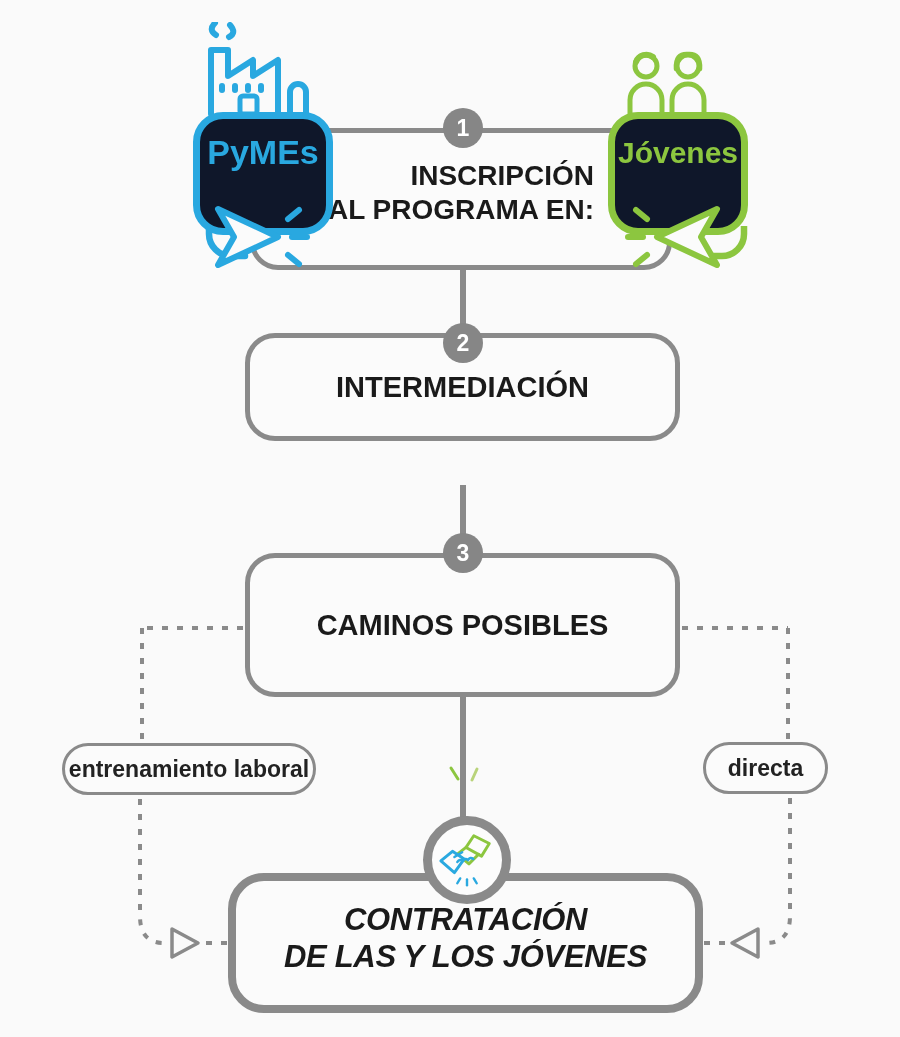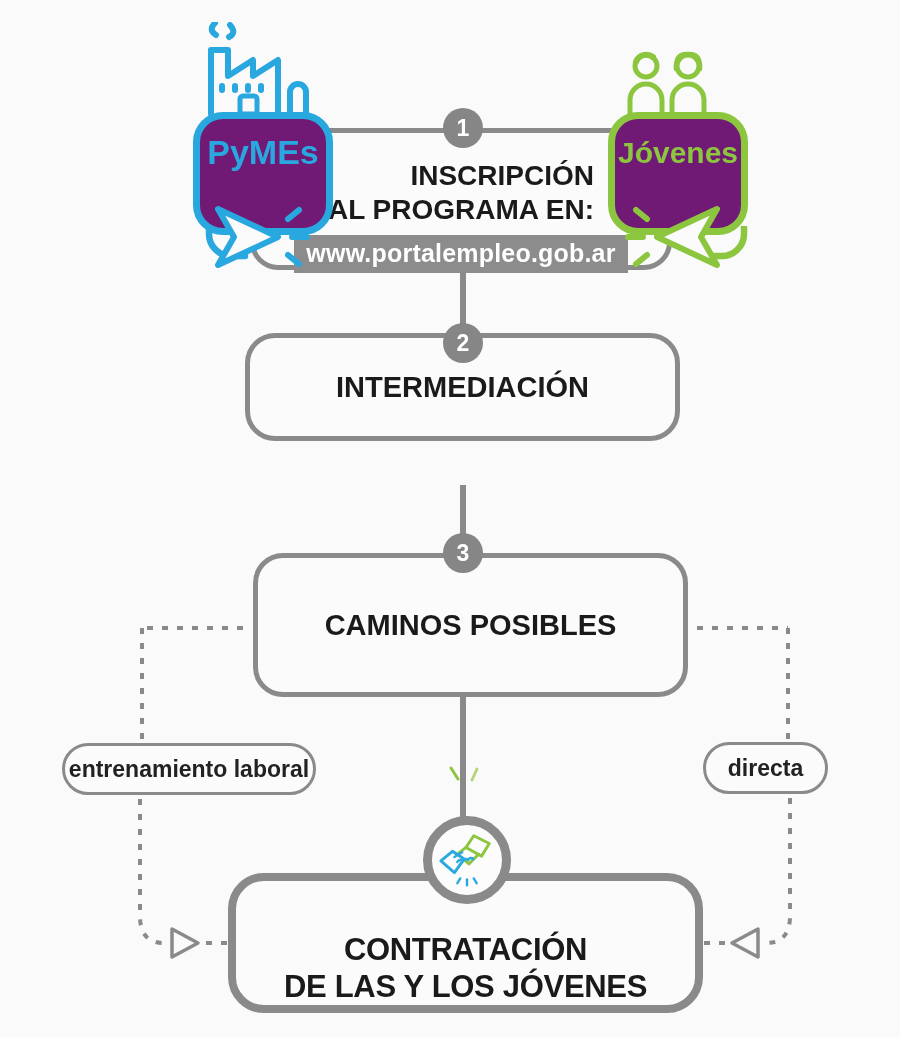--- a/index.html
+++ b/index.html
@@ -16,24 +16,24 @@
     border:5px solid #8a8a8a;border-radius:30px;background:#fbfbfb;
     display:flex;flex-direction:column;align-items:center;justify-content:center;
     text-align:center;z-index:2;
   }
   .box .title{
     margin:0;font-weight:bold;font-size:29px;line-height:1.2;color:#1a1a1a;
   }
   .box1{left:250px;top:128px;width:422px;height:142px;border-radius:28px;justify-content:flex-start;padding-top:26px;text-align:right;}
   .box1 .title{font-size:28px;}
   .box2{left:245px;top:333px;width:435px;height:108px;align-items:center;}
-  .box3{left:245px;top:553px;width:435px;height:144px;margin-left:8px;}
+  .box3{left:245px;top:553px;width:435px;height:144px;}
   .result-box{
     left:228px;top:873px;width:475px;height:140px;
-    border-width:8px;border-radius:36px;padding-top:20px;justify-content:flex-end;
+    border-width:8px;border-radius:36px;padding-top:20px;justify-content:flex-start;font-style:italic;
   }
   .result-box .title{font-size:31px;letter-spacing:-0.3px;}
 
   .urlbar{
     margin-top:9px;background:#8c8c8c;color:#ffffff;
     font-weight:bold;font-size:25px;line-height:1;padding:6px 12px 7px;
     letter-spacing:0.2px;white-space:nowrap;
   }
 
   .badge{
@@ -51,21 +51,21 @@
     border:3px solid #8a8a8a;border-radius:28px;background:#fbfbfb;
     display:flex;align-items:center;justify-content:center;
     font-size:23px;font-weight:600;color:#222;z-index:2;white-space:nowrap;
   }
   .pill-left{left:62px;top:743px;width:254px;}
   .pill-right{left:703px;top:742px;width:125px;}
 
   
   .bubble{
     position:absolute;box-sizing:border-box;width:140px;height:123px;
-    border:7px solid;border-radius:30px;background:#701a75;
+    border:7px solid;border-radius:30px;background:#0f172a;
     display:flex;justify-content:center;align-items:flex-start;z-index:3;
   }
   .bubble-pymes{left:193px;top:112px;border-color:#29a8e0;}
   .bubble-jovenes{left:608px;top:112px;border-color:#8cc63f;}
   .bubble-label{font-weight:bold;margin-top:14px;}
   .bubble-pymes .bubble-label{color:#29a8e0;font-size:34px;}
   .bubble-jovenes .bubble-label{color:#8cc63f;font-size:30px;margin-top:17px;}
 
   .icon-abs{position:absolute;z-index:3;}
 
@@ -103,21 +103,20 @@
     <path d="M704 943 H726"></path>
   </g>
   <polygon points="758,929 732,943 758,957" fill="#fafafa" stroke="#8a8a8a" stroke-width="3.5" stroke-linejoin="round"></polygon>
 </svg>
 
 <section class="box box1">
   <h2 class="title">
     <span>INSCRIPCIÓN</span><br>
     <span>AL PROGRAMA EN:</span>
   </h2>
-  <div class="urlbar">www.portalempleo.gob.ar</div>
 </section>
 
 <section class="box box2">
   <h2 class="title">
     <span>INTERMEDIACIÓN</span><br>
   </h2>
 </section>
 
 <section class="box box3">
   <h2 class="title">

